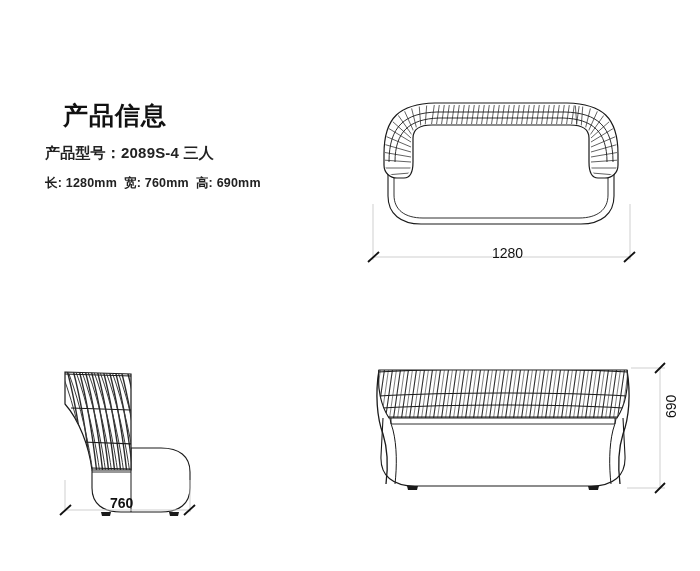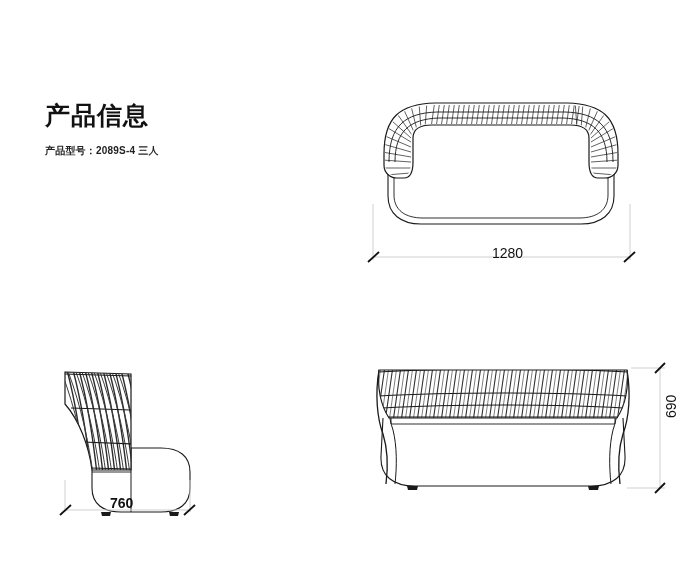--- a/index.html
+++ b/index.html
@@ -27,25 +27,25 @@
     left: 45px;
     top: 100px;
     width: 300px;
   }
   .info-title {
     font-size: 25px;
     font-weight: bold;
     letter-spacing: 1px;
     color: #111111;
     line-height: 1.2;
-    margin: 0 0 14px 0;
+    margin: 0 0 14px 18px;
     white-space: nowrap;
   }
   .info-model {
-    font-size: 10px;
+    font-size: 15px;
     font-weight: bold;
     color: #222222;
     margin: 0 0 12px 0;
     white-space: nowrap;
     letter-spacing: 0.2px;
   }
   .info-dims {
     font-size: 12.5px;
     font-weight: bold;
     color: #222222;
@@ -83,20 +83,26 @@
 </style>
 </head>
 <body>
 
 <div class="page">
 
   <div class="info-block">
     <div class="info-title">产品信息</div>
     <div class="info-model">
       <span>产品型号：</span><span>2089S-4 三人</span>
+    </div>
+    <div class="info-dims">
+      <span>长:</span>
+      <span>1280mm</span><span class="dim-sep"></span><span>宽:</span>
+      <span>760mm</span><span class="dim-sep"></span><span>高:</span>
+      <span>690mm</span>
     </div>
   </div>
 
   <div class="view" id="view-top">
     <svg width="300" height="175" viewBox="0 0 300 175">
       <defs>
         <clipPath id="clipTopWeave">
           <path d="M 30 62
                    C 30 26, 46 14, 80 13
                    L 212 13

